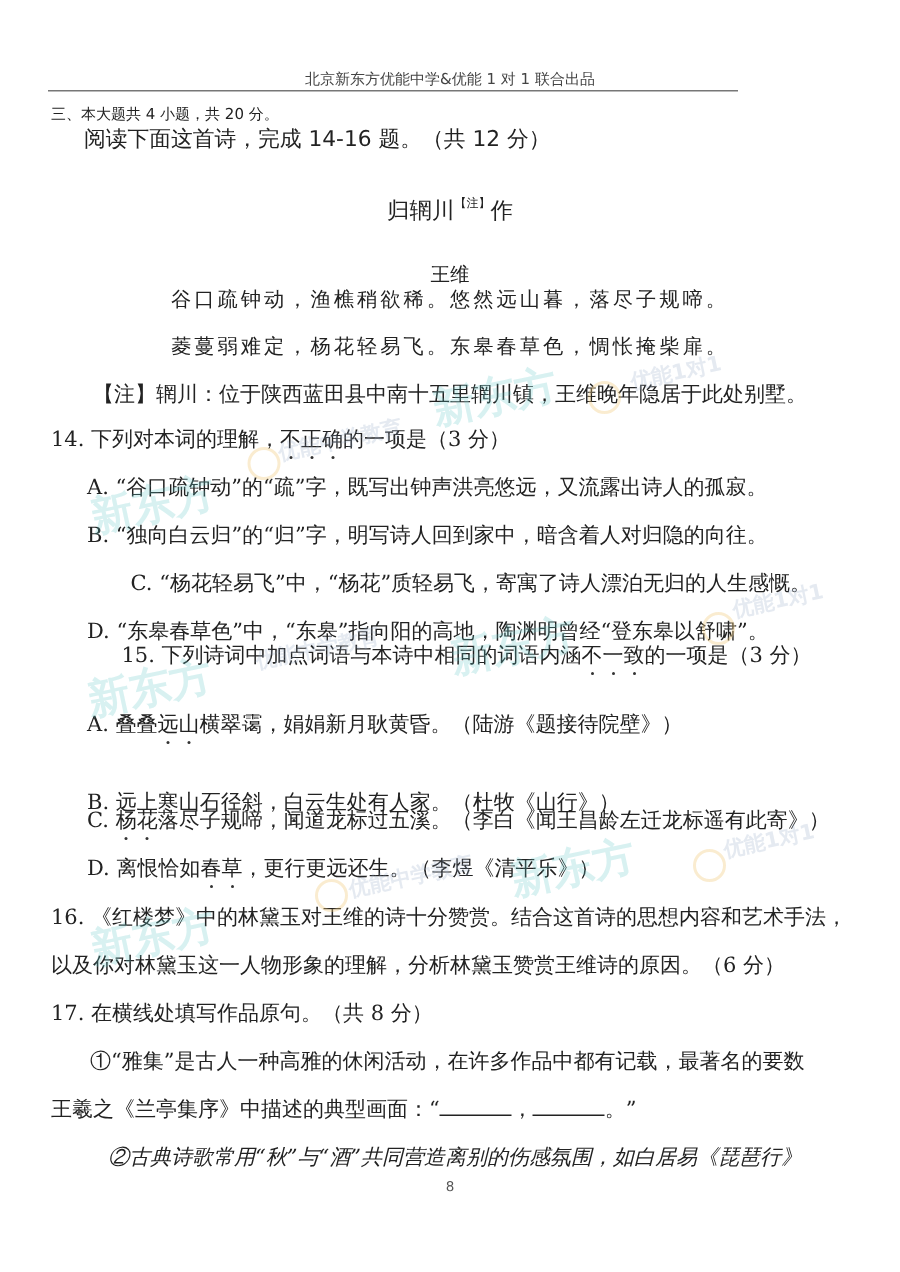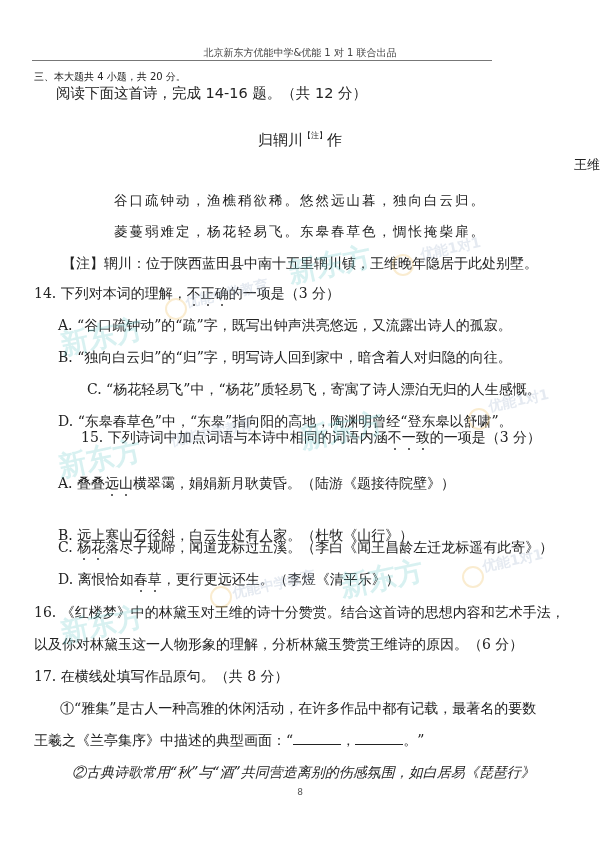--- a/index.html
+++ b/index.html
@@ -117,23 +117,23 @@
 <div class="header">北京新东方优能中学&amp;优能 1 对 1 联合出品</div>
 <div class="header-rule"></div>
 
 <div class="line sans" style="left:34px; top:68px; font-size:10px;">三、本大题共 4 小题，共 20 分。</div>
 <div class="line sans" style="left:56px; top:84px; font-size:14.5px;">阅读下面这首诗，完成 14-16 题。（共 12 分）</div>
 
 <div class="line center title" style="top:127px;">
   <span>归辋川</span><sup>【注】</sup><span>作</span>
 </div>
 
-<div class="line center" style="top:156px; font-size:13px;text-align:right;">王维</div>
+<div class="line center" style="top:175px; font-size:13px;">王维</div>
 
-<div class="line center poem" style="top:191px;">谷口疏钟动，渔樵稍欲稀。悠然远山暮，独向白云归。</div>
+<div class="line center poem" style="top:191px;">谷口疏钟动，渔樵稍欲稀。悠然远山暮，落尽子规啼。</div>
 <div class="line center poem" style="top:222px;">菱蔓弱难定，杨花轻易飞。东皋春草色，惆怅掩柴扉。</div>
 
 <div class="line" style="left:62px; top:254px;">【注】辋川：位于陕西蓝田县中南十五里辋川镇，王维晚年隐居于此处别墅。</div>
 
 <div class="line" style="left:34px; top:284px;">
   <span>14. 下列对本词的理解，</span><span class="dot">不</span><span class="dot">正</span><span class="dot">确</span><span>的一项是（3 分）</span>
 </div>
 <div class="line" style="left:58px; top:316px;">A. “谷口疏钟动”的“疏”字，既写出钟声洪亮悠远，又流露出诗人的孤寂。</div>
 <div class="line" style="left:58px; top:348px;">B. “独向白云归”的“归”字，明写诗人回到家中，暗含着人对归隐的向往。</div>
 <div class="line" style="left:58px; top:380px;margin-left:29px;">C. “杨花轻易飞”中，“杨花”质轻易飞，寄寓了诗人漂泊无归的人生感慨。</div>

